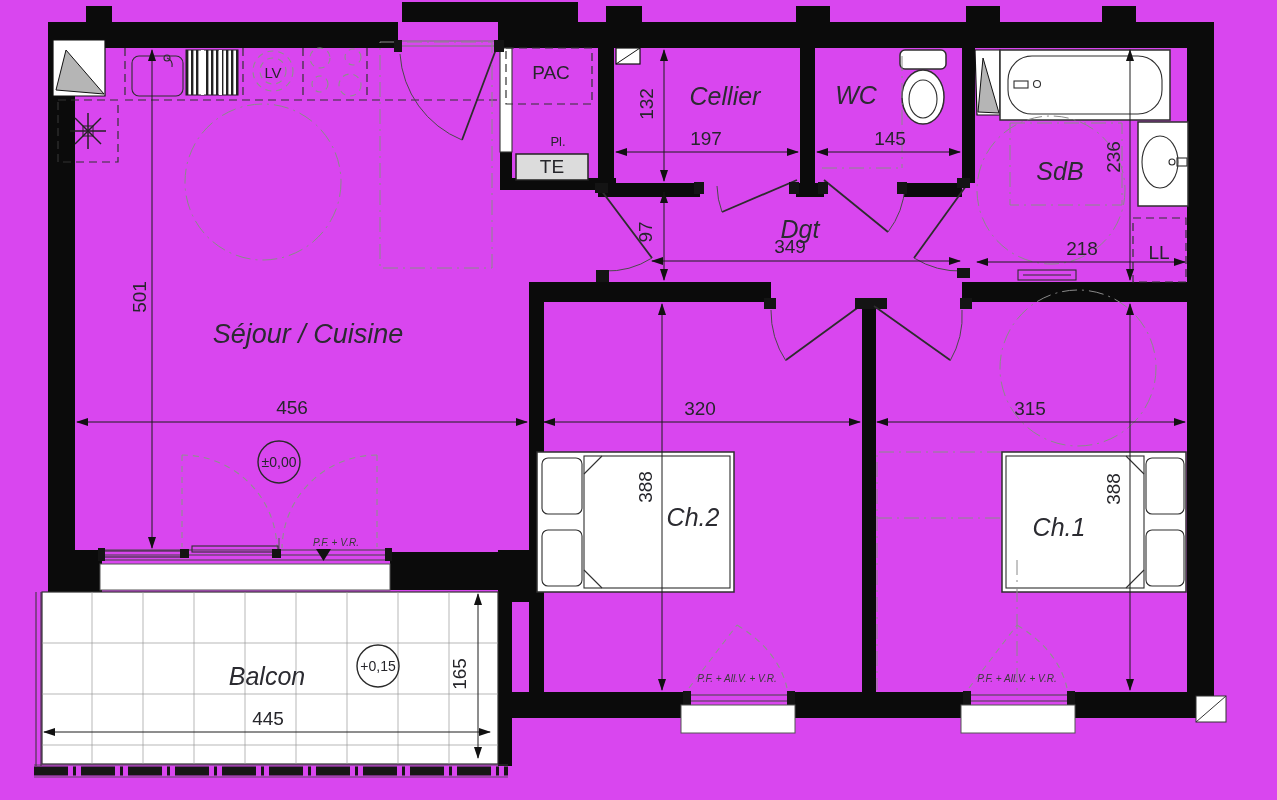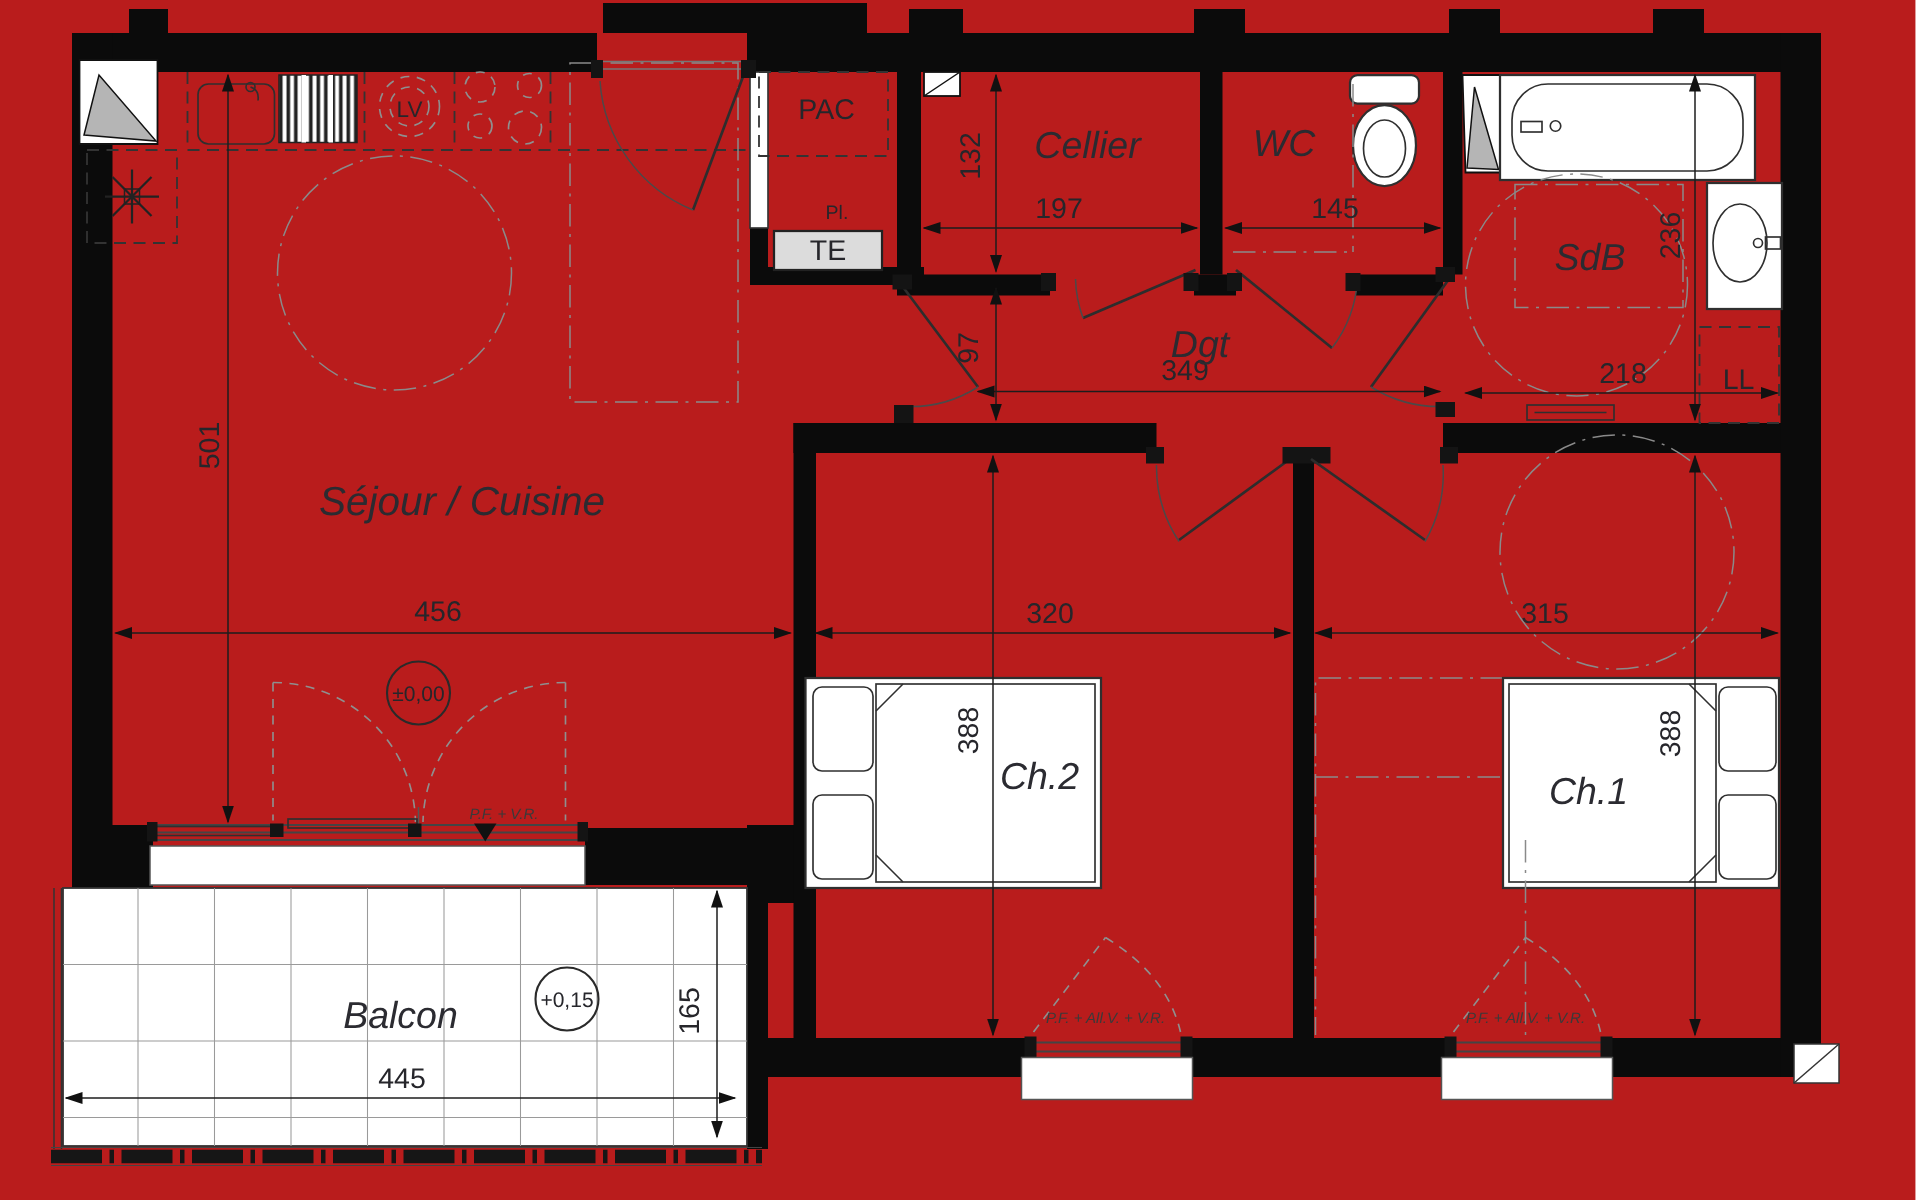--- a/index.html
+++ b/index.html
@@ -1,16 +1,16 @@
 <!DOCTYPE html>
 <html><head>
 <meta charset="utf-8">
 <style>
   html,body{margin:0;padding:0;background:#fff;}
-  #stage{position:relative;width:1277px;height:800px;background:#b91c1c;overflow:hidden;
+  #stage{position:relative;width:1277px;height:800px;background:#d946ef;overflow:hidden;
          font-family:"Liberation Sans",sans-serif;}
   svg{position:absolute;left:0;top:0;}
   .w{fill:#0b0b0b;stroke:none;}
   .jam{fill:#141414;}
   .fix{fill:#fff;stroke:#2f2f2f;stroke-width:1.5;}
   .fix2{fill:none;stroke:#2f2f2f;stroke-width:1.1;}
   .dash{fill:none;stroke:#333;stroke-width:1.2;stroke-dasharray:8 5;}
   .dashlt{fill:none;stroke:#8f8f8f;stroke-width:1.1;stroke-dasharray:6 5;}
   .dd{fill:none;stroke:#8a8a8a;stroke-width:1;stroke-dasharray:15 5 2 5;}
   .leaf{fill:none;stroke:#2d2d2d;stroke-width:1.8;}

